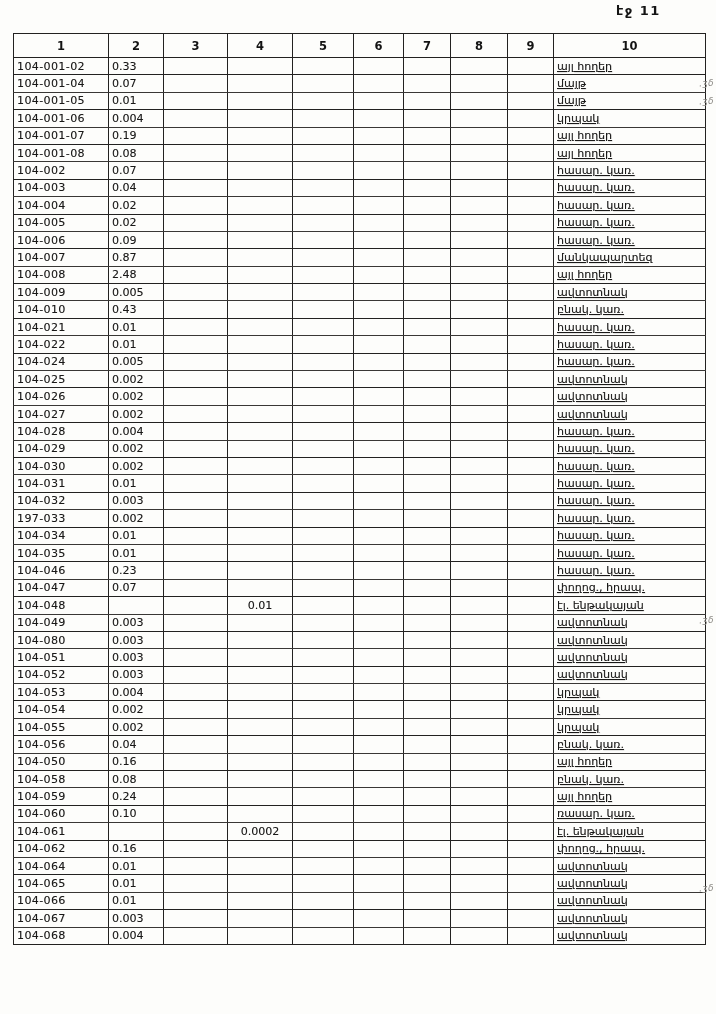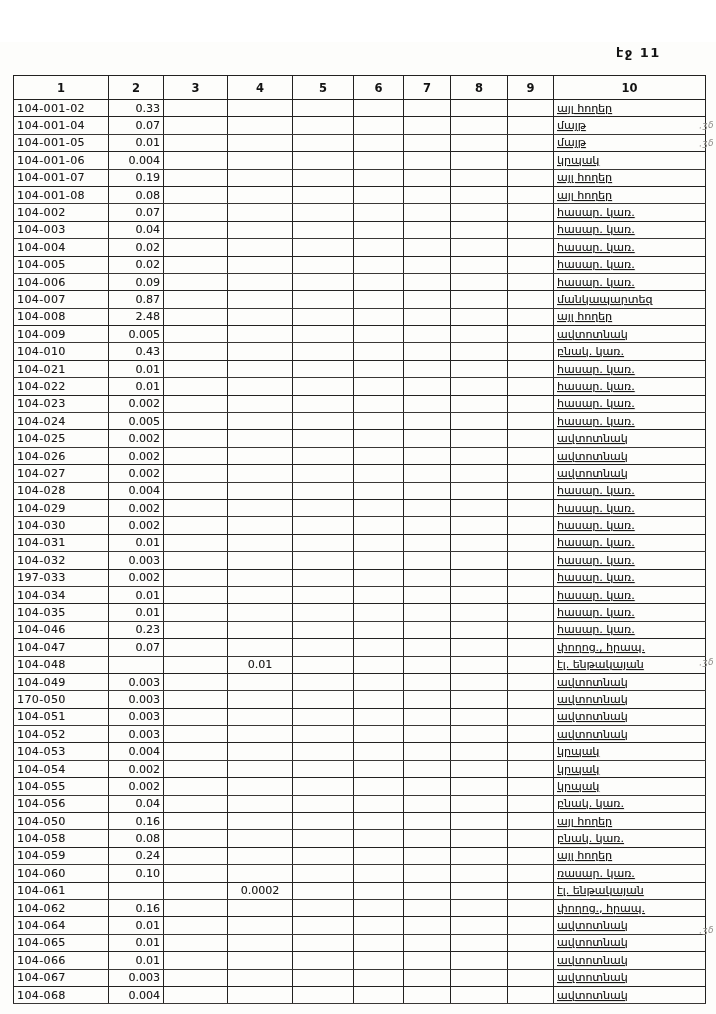--- a/index.html
+++ b/index.html
@@ -6,21 +6,20 @@
   body{
     width:716px;height:1014px;
     background:#ffffff;
     font-family:"DejaVu Sans",sans-serif;
     position:relative;
     overflow:hidden;
   }
   .page{
     position:absolute;inset:0;
     background:#fdfdfb;
-    margin-top:42px;
   }
   .page-label{
     position:absolute;
     top:3px;left:616px;
     font-size:13px;
     font-weight:700;
     letter-spacing:1.5px;
     color:#141414;
   }
   table.doc{
@@ -46,21 +45,21 @@
   }
   table.doc td{
     height:16.4px;
     font-size:11px;
     color:#1a1918;
     padding:0 3px;
     text-shadow:0.3px 0.3px 0 rgba(30,30,30,0.35);
   }
   table.doc tr:nth-child(even) td{border-bottom-color:#393735;}
   .cell-id{text-align:left;padding-left:5px;letter-spacing:0.4px;}
-  .cell-area{text-align:right;}
+  .cell-area{text-align:left;}
   .cell-col4{text-align:center;}
   .cell-usage{text-align:left;padding-left:4px;text-decoration:underline;}
   .margin-note{
     position:absolute;
     left:699px;
     font-size:9px;
     font-style:italic;
     color:#8d8b87;
     letter-spacing:0.5px;
     transform:rotate(-4deg);
@@ -298,32 +297,20 @@
           <td class="cell-empty"></td>
           <td class="cell-col4"></td>
           <td class="cell-empty"></td>
           <td class="cell-empty"></td>
           <td class="cell-empty"></td>
           <td class="cell-empty"></td>
           <td class="cell-empty"></td>
           <td class="cell-usage">հասար. կառ.</td>
         </tr>
         <tr>
-          <td class="cell-id">104-023</td>
-          <td class="cell-area">0.002</td>
-          <td class="cell-empty"></td>
-          <td class="cell-col4"></td>
-          <td class="cell-empty"></td>
-          <td class="cell-empty"></td>
-          <td class="cell-empty"></td>
-          <td class="cell-empty"></td>
-          <td class="cell-empty"></td>
-          <td class="cell-usage">հասար. կառ.</td>
-        </tr>
-        <tr>
           <td class="cell-id">104-024</td>
           <td class="cell-area">0.005</td>
           <td class="cell-empty"></td>
           <td class="cell-col4"></td>
           <td class="cell-empty"></td>
           <td class="cell-empty"></td>
           <td class="cell-empty"></td>
           <td class="cell-empty"></td>
           <td class="cell-empty"></td>
           <td class="cell-usage">հասար. կառ.</td>
@@ -502,21 +489,21 @@
           <td class="cell-empty"></td>
           <td class="cell-col4"></td>
           <td class="cell-empty"></td>
           <td class="cell-empty"></td>
           <td class="cell-empty"></td>
           <td class="cell-empty"></td>
           <td class="cell-empty"></td>
           <td class="cell-usage">ավտոտնակ</td>
         </tr>
         <tr>
-          <td class="cell-id">170-050</td>
+          <td class="cell-id">104-080</td>
           <td class="cell-area">0.003</td>
           <td class="cell-empty"></td>
           <td class="cell-col4"></td>
           <td class="cell-empty"></td>
           <td class="cell-empty"></td>
           <td class="cell-empty"></td>
           <td class="cell-empty"></td>
           <td class="cell-empty"></td>
           <td class="cell-usage">ավտոտնակ</td>
         </tr>

